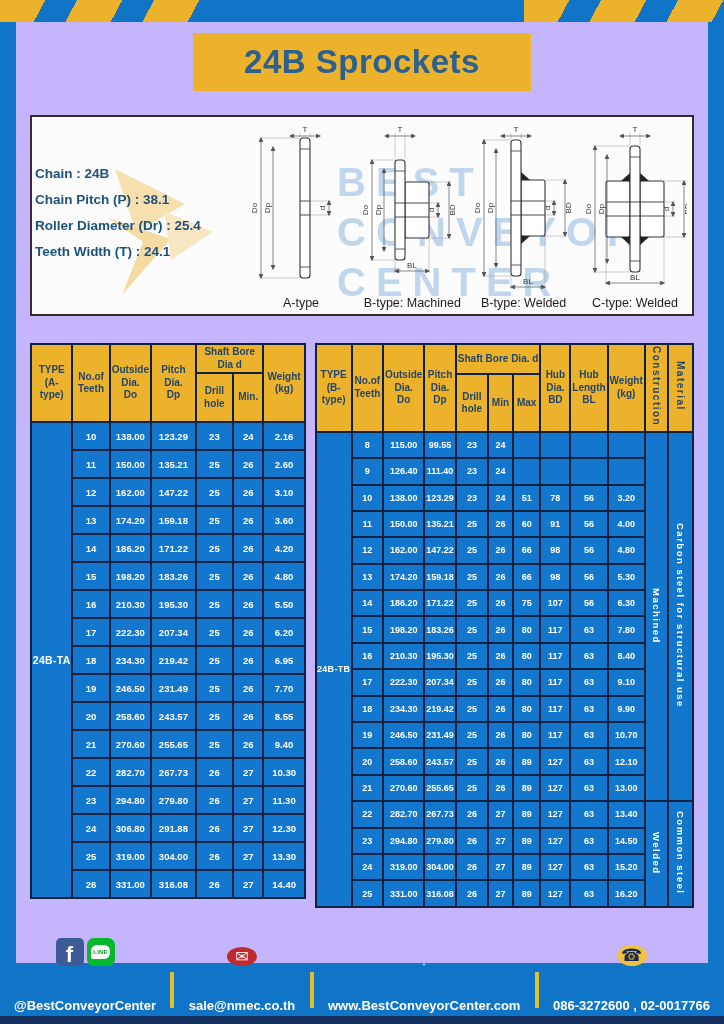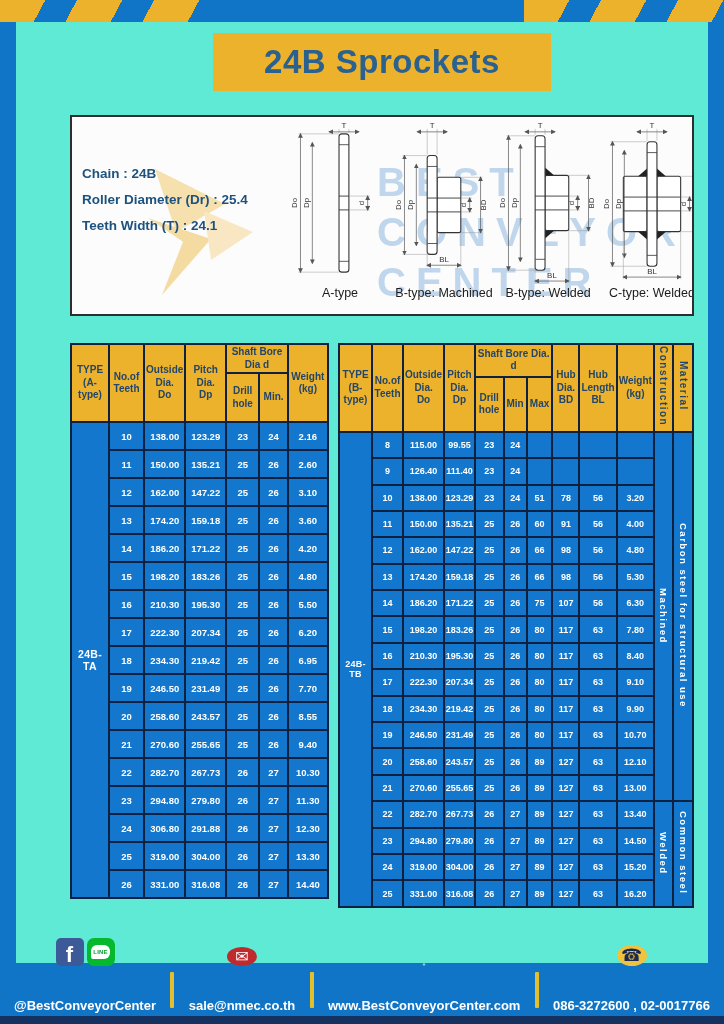--- a/index.html
+++ b/index.html
@@ -1,32 +1,32 @@
 <!DOCTYPE html>
 <html><head>
 <meta charset="utf-8">
 <style>
   html,body{margin:0;padding:0;background:#666;}
   *{box-sizing:border-box;font-family:"Liberation Sans",sans-serif;}
   .page{position:relative;width:724px;height:1024px;background:#1175c7;overflow:hidden;margin:0 auto;}
   .stripe{position:absolute;top:0;height:22px;}
   .stripe.l{left:0;width:200px;background:repeating-linear-gradient(118deg,#edb22c 0 40px,rgba(0,0,0,0) 40px 68px);}
   .stripe.r{right:0;width:200px;background:repeating-linear-gradient(118deg,#edb22c 0 40px,rgba(0,0,0,0) 40px 68px);}
-  .sheet{position:absolute;left:16px;right:16px;top:22px;bottom:61px;background:#5eead4;padding-left:40px;}
+  .sheet{position:absolute;left:16px;right:16px;top:22px;bottom:61px;background:#c4b5fd;}
   .title-banner{width:338px;height:58px;margin:11px auto 0;background:#edb22c;display:flex;align-items:center;justify-content:center;
     font-size:33px;font-weight:bold;color:#2b618f;letter-spacing:.5px;}
   
   .panel{position:relative;margin:24px 14px 0;height:201px;border:2px solid #2e2e2e;background:#fcfcfc;overflow:hidden;}
   .watermark{position:absolute;left:305px;top:40px;z-index:0;color:rgba(141,183,222,.55);font-weight:bold;font-size:40px;line-height:50px;letter-spacing:10px;white-space:nowrap;}
   .wm-logo{position:absolute;left:55px;top:35px;width:140px;height:160px;z-index:0;opacity:.5;}
-  .specs{position:absolute;left:10px;top:44px;z-index:2;color:#1d527f;font-weight:bold;font-size:13.5px;line-height:26px;white-space:nowrap;}
+  .specs{position:absolute;left:3px;top:44px;z-index:2;color:#1d527f;font-weight:bold;font-size:13.5px;line-height:26px;white-space:nowrap;}
   .figures{position:absolute;left:216px;right:4px;top:3px;bottom:1px;z-index:1;display:flex;justify-content:space-between;}
   .fig{width:106px;display:flex;flex-direction:column;align-items:center;}
   .fig svg{flex:1;width:104px;}
-  .fig-label{font-size:12.5px;color:#1b1b1b;margin-bottom:13px;white-space:nowrap;}
+  .fig-label{font-size:12.5px;color:#1b1b1b;margin-bottom:3px;white-space:nowrap;}
   
   .tables{margin:27px 14px 0;display:flex;gap:9px;align-items:flex-start;}
   table{border-collapse:collapse;table-layout:fixed;border:2px solid #0f2140;}
   th,td{border:2px solid #0f2140;overflow:hidden;}
   thead th{background:#edb22c;color:#234668;font-weight:bold;font-size:10px;line-height:1.25;text-align:center;vertical-align:middle;
     white-space:pre-line;padding:1px;}
   thead tr.t1 th{height:26px;}
   thead tr.t2 th{height:49px;}
   tbody td{background:#1277cd;color:#ffffff;font-weight:bold;font-size:9.5px;text-align:center;vertical-align:middle;padding:0;}
   .ta tbody td{height:28px;}
@@ -67,20 +67,21 @@
         <path d="M15 45 L60 60 L25 100 L40 62 Z" fill="#eebc4a"></path>
         <path d="M55 40 L90 55 L60 75 Z" fill="#f5d489"></path>
       </svg>
       <div class="watermark">
         <div>BEST</div>
         <div>CONVEYOR</div>
         <div>CENTER</div>
       </div>
       <div class="specs">
         <div>Chain : 24B</div>
+        <div>Chain Pitch (P) : 38.1</div>
         <div>Roller Diameter (Dr) : 25.4</div>
         <div>Teeth Width (T) : 24.1</div>
       </div>
       <div class="figures" id="figures">
           <div class="fig">
             <svg viewBox="0 0 104 168">
               <defs>
                 <marker id="m0" viewBox="0 0 10 10" refX="8" refY="5" markerWidth="7" markerHeight="7" orient="auto-start-reverse">
                   <path d="M0 0L10 5L0 10z" fill="#555"></path>
                 </marker>

